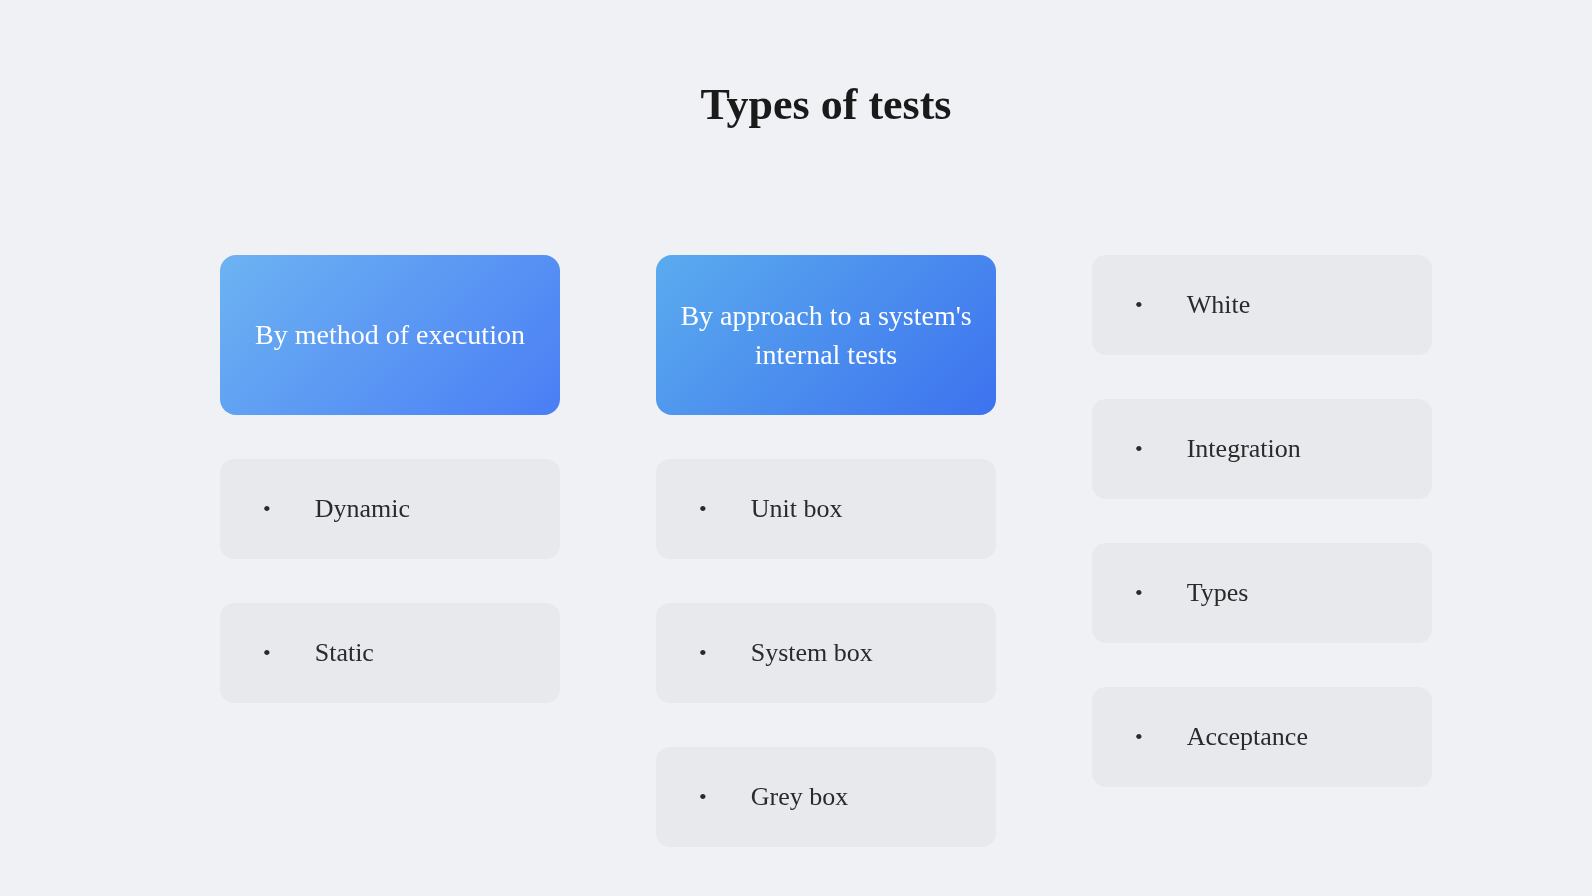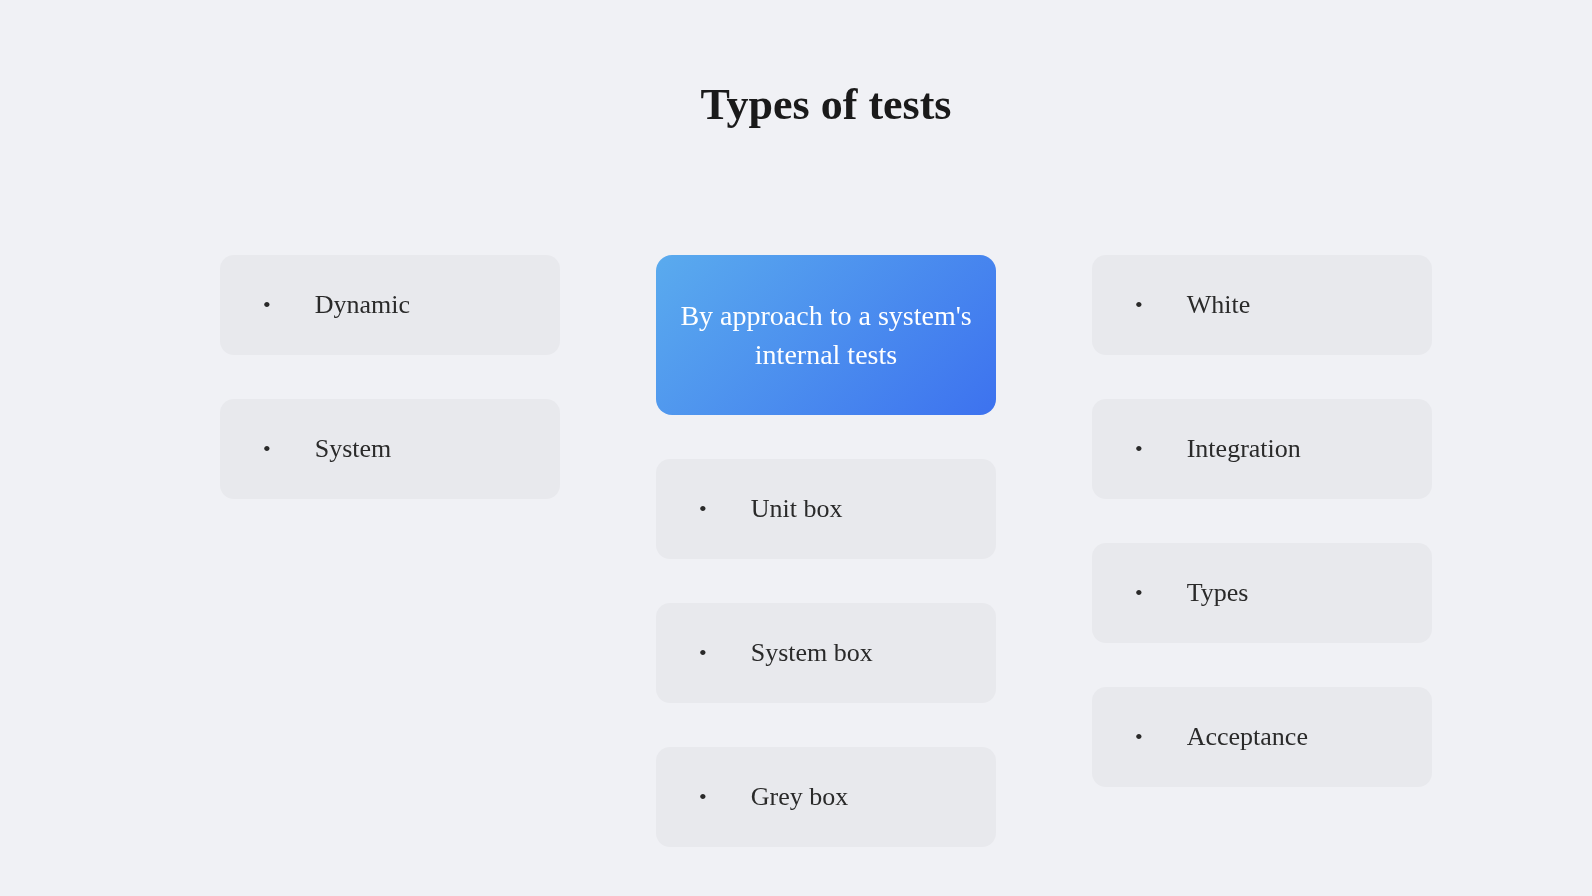--- a/index.html
+++ b/index.html
@@ -85,27 +85,28 @@
       flex-shrink: 0;
     }
   </style>
 </head>
 <body>
 
 <h1 class="page-title">Types of tests</h1>
 
 <div class="columns-container">
 <div class="column">
+      <div class="column-header col1-header">By method of execution</div>
       <div class="item-card">
         <span class="bullet">•</span>
         <span>Dynamic</span>
       </div>
       <div class="item-card">
         <span class="bullet">•</span>
-        <span>System</span>
+        <span>Static</span>
       </div>
     </div>
     <div class="column">
       <div class="column-header col2-header">By approach to a system's internal tests</div>
       <div class="item-card">
         <span class="bullet">•</span>
         <span>Unit box</span>
       </div>
       <div class="item-card">
         <span class="bullet">•</span>

